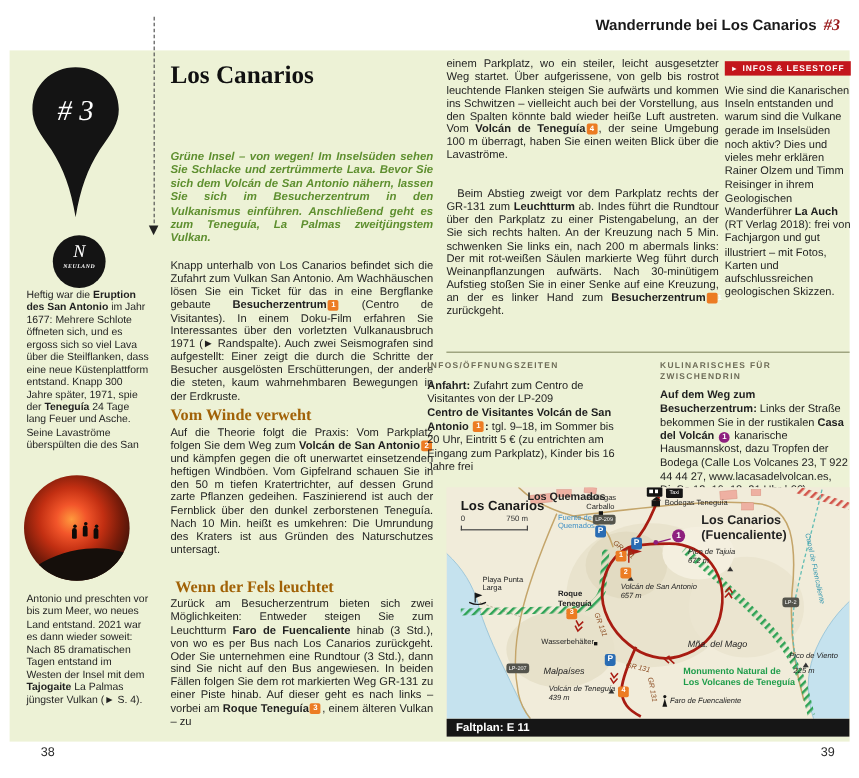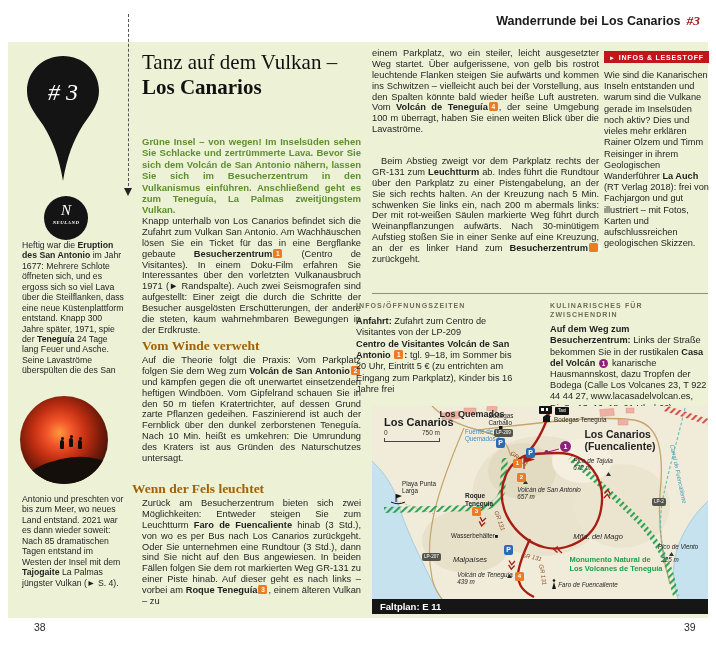--- a/index.html
+++ b/index.html
@@ -117,37 +117,36 @@
   <div class="person" style="left:46%;top:50%;"></div>
   <div class="person" style="left:56%;top:48%;"></div>
   <div class="person" style="left:66%;top:50%;"></div>
 </div>
 
 <div class="abs small-col" style="left:22px;top:494px;width:102px;">
   <span>Antonio und preschten vor bis zum Meer, wo neues Land entstand. 2021 war es dann wieder soweit: Nach 85 dramatischen Tagen entstand im Westen der Insel mit dem </span><b>Tajogaite</b><span> La Palmas jüngster Vulkan (► S. 4).</span>
 </div>
 
 <div class="abs title" style="left:142px;top:50px;width:222px;">
-  <span>Tanz auf dem Vulkan –</span>
   <span class="bold">Los Canarios</span>
 </div>
 
-<div class="abs intro" style="left:142px;top:136px;width:219px;">Grüne Insel – von wegen! Im Inselsüden sehen Sie Schlacke und zertrümmerte Lava. Bevor Sie sich dem Volcán de San Antonio nähern, lassen Sie sich im Besucherzentrum in den Vulkanismus einführen. Anschließend geht es zum Teneguía, La Palmas zweitjüngstem Vulkan.</div>
+<div class="abs intro" style="left:142px;top:125px;width:219px;font-style:italic;">Grüne Insel – von wegen! Im Inselsüden sehen Sie Schlacke und zertrümmerte Lava. Bevor Sie sich dem Volcán de San Antonio nähern, lassen Sie sich im Besucherzentrum in den Vulkanismus einführen. Anschließend geht es zum Teneguía, La Palmas zweitjüngstem Vulkan.</div>
 
 <div class="abs body" style="left:142px;top:216px;width:219px;">
   <span>Knapp unterhalb von Los Canarios befindet sich die Zufahrt zum Vulkan San Antonio. Am Wachhäuschen lösen Sie ein Ticket für das in eine Bergflanke gebaute </span><b>Besucherzentrum</b><span class="nbadge">1</span><span> (Centro de Visitantes). In einem Doku-Film erfahren Sie Interessantes über den vorletzten Vulkanausbruch 1971 (► Randspalte). Auch zwei Seismografen sind aufgestellt: Einer zeigt die durch die Schritte der Besucher ausgelösten Erschütterungen, der andere die steten, kaum wahrnehmbaren Bewegungen in der Erdkruste.</span>
 </div>
 
 <div class="abs subhead" style="left:142px;top:338px;">Vom Winde verweht</div>
 
 <div class="abs body" style="left:142px;top:355px;width:219px;">
   <span>Auf die Theorie folgt die Praxis: Vom Parkplatz folgen Sie dem Weg zum </span><b>Volcán de San Antonio</b><span class="nbadge">2</span><span> und kämpfen gegen die oft unerwartet einsetzenden heftigen Windböen. Vom Gipfelrand schauen Sie in den 50 m tiefen Kratertrichter, auf dessen Grund zarte Pflanzen gedeihen. Faszinierend ist auch der Fernblick über den dunkel zerborstenen Teneguía. Nach 10 Min. heißt es umkehren: Die Umrundung des Kraters ist aus Gründen des Naturschutzes untersagt.</span>
 </div>
 
-<div class="abs subhead" style="left:132px;top:481px;">Wenn der Fels leuchtet</div>
+<div class="abs subhead" style="left:146px;top:481px;">Wenn der Fels leuchtet</div>
 
 <div class="abs body" style="left:142px;top:498px;width:219px;">
   <span>Zurück am Besucherzentrum bieten sich zwei Möglichkeiten: Entweder steigen Sie zum Leuchtturm </span><b>Faro de Fuencaliente</b><span> hinab (3 Std.), von wo es per Bus nach Los Canarios zurückgeht. Oder Sie unternehmen eine Rundtour (3 Std.), dann sind Sie nicht auf den Bus angewiesen. In beiden Fällen folgen Sie dem rot markierten Weg GR-131 zu einer Piste hinab. Auf dieser geht es nach links – vorbei am </span><b>Roque Teneguía</b><span class="nbadge">3</span><span>, einem älteren Vulkan – zu</span>
 </div>
 
 <div class="abs body" style="left:372px;top:48px;width:227px;">
   <span>einem Parkplatz, wo ein steiler, leicht ausgesetzter Weg startet. Über aufgerissene, von gelb bis rostrot leuchtende Flanken steigen Sie aufwärts und kommen ins Schwitzen – vielleicht auch bei der Vorstellung, aus den Spalten könnte bald wieder heiße Luft austreten. Vom </span><b>Volcán de Teneguía</b><span class="nbadge">4</span><span>, der seine Umgebung 100 m überragt, haben Sie einen weiten Blick über die Lavaströme.</span>
 </div>
 
 <div class="abs body indent" style="left:372px;top:156px;width:227px;">

